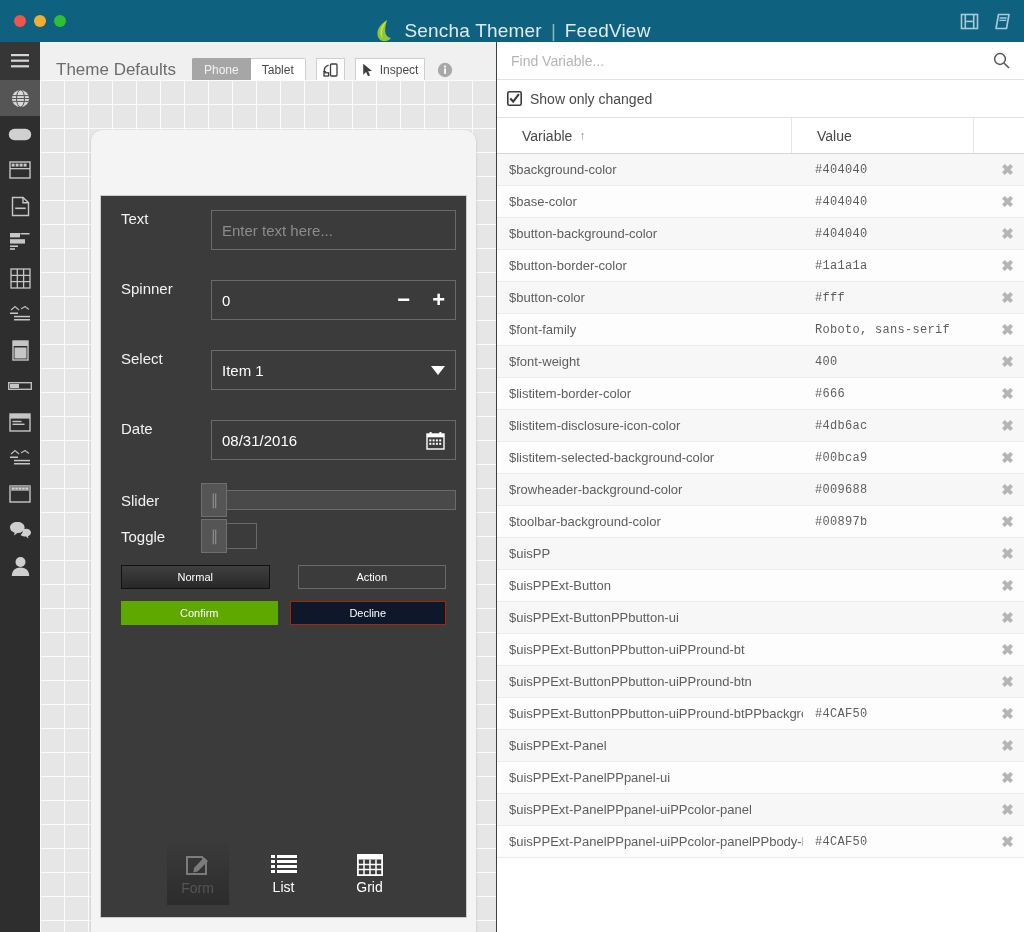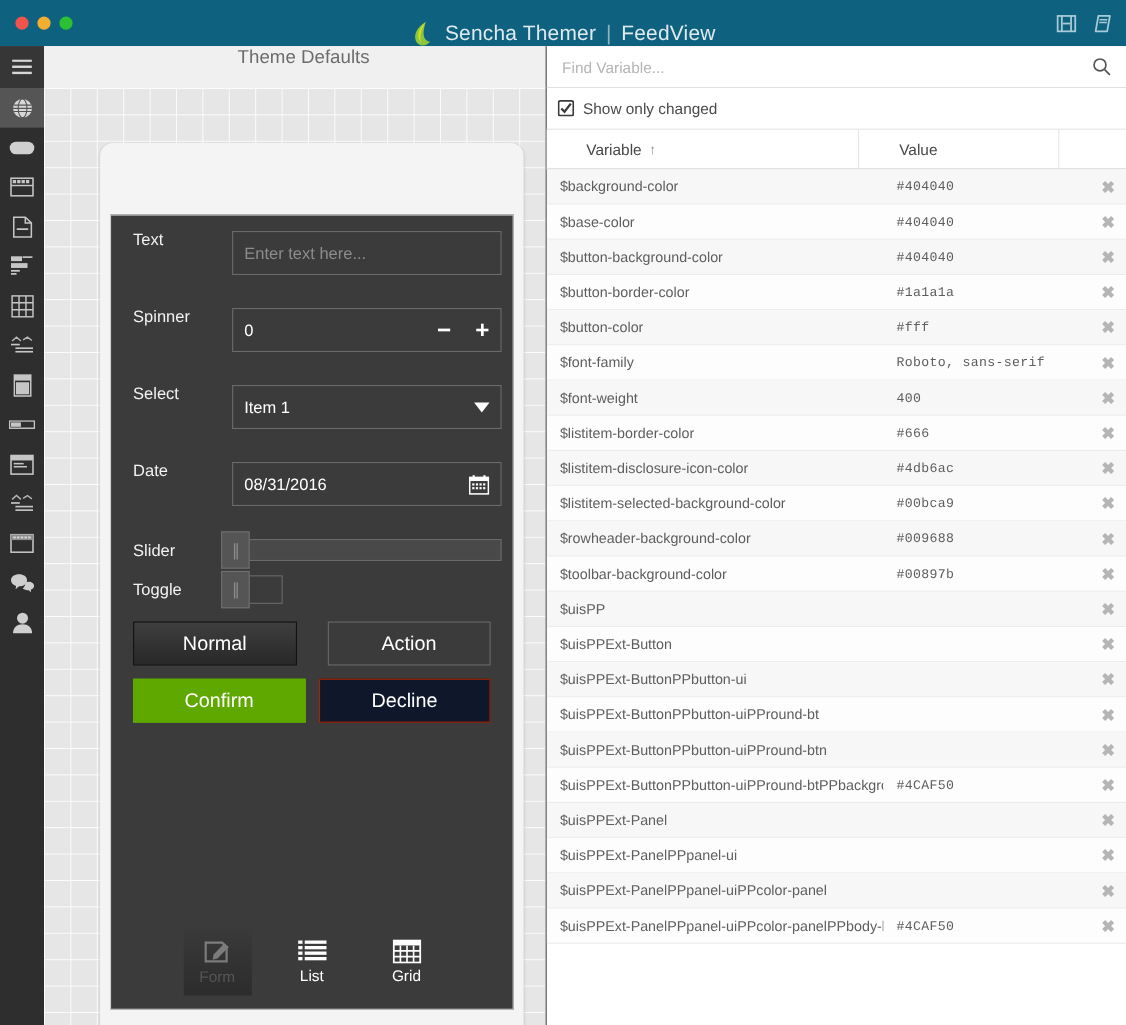--- a/index.html
+++ b/index.html
@@ -45,21 +45,21 @@
     align-items: center; justify-content: center;
   }
   .rail-item.hamburger { height: 38px; background: #363636; }
   .rail-item.active { background: #555; }
   .rail-item svg { display: block; }
 
   
   .toolbar {
     position: absolute; left: 40px; top: 42px; width: 456px; height: 56px;
     background: #f0f0f0; border-bottom: 1px solid #d6d6d6;
-    display: flex; align-items: center; padding-left: 16px; gap: 10px; flex-direction: column;
+    display: flex; align-items: center; padding-left: 16px; gap: 10px;
   }
   .toolbar-title { color: #6c6c6c; font-size: 17px; flex-shrink: 0; }
   .segmented { display: flex; border-radius: 2px; overflow: hidden; margin-left: 6px; }
   .seg {
     height: 24px; padding: 0 11px; font-size: 12px; color: #4a4a4a;
     background: #fff; border: 1px solid #cfcfcf; display: flex;
     align-items: center; justify-content: center;
   }
   .seg + .seg { border-left: none; }
   .seg.selected { background: #a6a6a6; color: #f2f2f2; border-color: #a6a6a6; }
@@ -129,22 +129,22 @@
   }
   .toggle-thumb {
     position: absolute; left: -11px; top: -5px; width: 26px; height: 34px;
     background: #555; border: 1px solid #6f6f6f;
     display: flex; align-items: center; justify-content: center;
   }
 
   .btn-grid { padding: 0 10px; }
   .btn-row { display: flex; gap: 12px; margin-bottom: 12px; }
   .pbtn {
-    flex: 1; height: 40px; display: flex; align-items: center;
-    justify-content: center; font-size: 18px; color: #fff;
+    flex: 1; height: 24px; display: flex; align-items: center;
+    justify-content: center; font-size: 11px; color: #fff;
   }
   .pbtn.normal { background: linear-gradient(#3f3f3f, #282828); border: 1px solid #111; }
   .pbtn.action { background: #3b3b3b; border: 1px solid #6a6a6a; margin-left: 16px; }
   .pbtn.confirm { background: #5fa800; border: 1px solid #5fa800; }
   .pbtn.decline { background: #0f172a; border: 1px solid #ab2400; }
 
   .tabbar {
     height: 80px; display: flex; align-items: center;
     justify-content: center; gap: 24px; padding-bottom: 6px;
   }
@@ -176,21 +176,21 @@
   }
   .checkbox { width: 15px; height: 15px; flex-shrink: 0; }
   .filter-label { font-size: 14px; color: #4a4a4a; }
 
   .grid-head {
     display: flex; height: 36px; border-bottom: 1px solid #d6d6d6;
     background: #fff;
   }
   .gh {
     display: flex; align-items: center; font-size: 14px; color: #474747;
-    padding: 0 25px; border-right: 1px solid #e6e6e6; gap: 7px; margin-left: 11px;
+    padding: 0 25px; border-right: 1px solid #e6e6e6; gap: 7px;
   }
   .gh.var { width: 306px; }
   .gh.val { width: 188px; }
   .gh.act { flex: 1; border-right: none; }
   .sort-arrow { color: #8a8a8a; font-size: 12px; }
 
   .grid-body { height: 784px; overflow: hidden; }
   .grid-row { display: flex; height: 32px; border-bottom: 1px solid #ececec; }
   .grid-row.odd { background: #f7f7f7; }
   .grid-row.even { background: #fdfdfd; }

